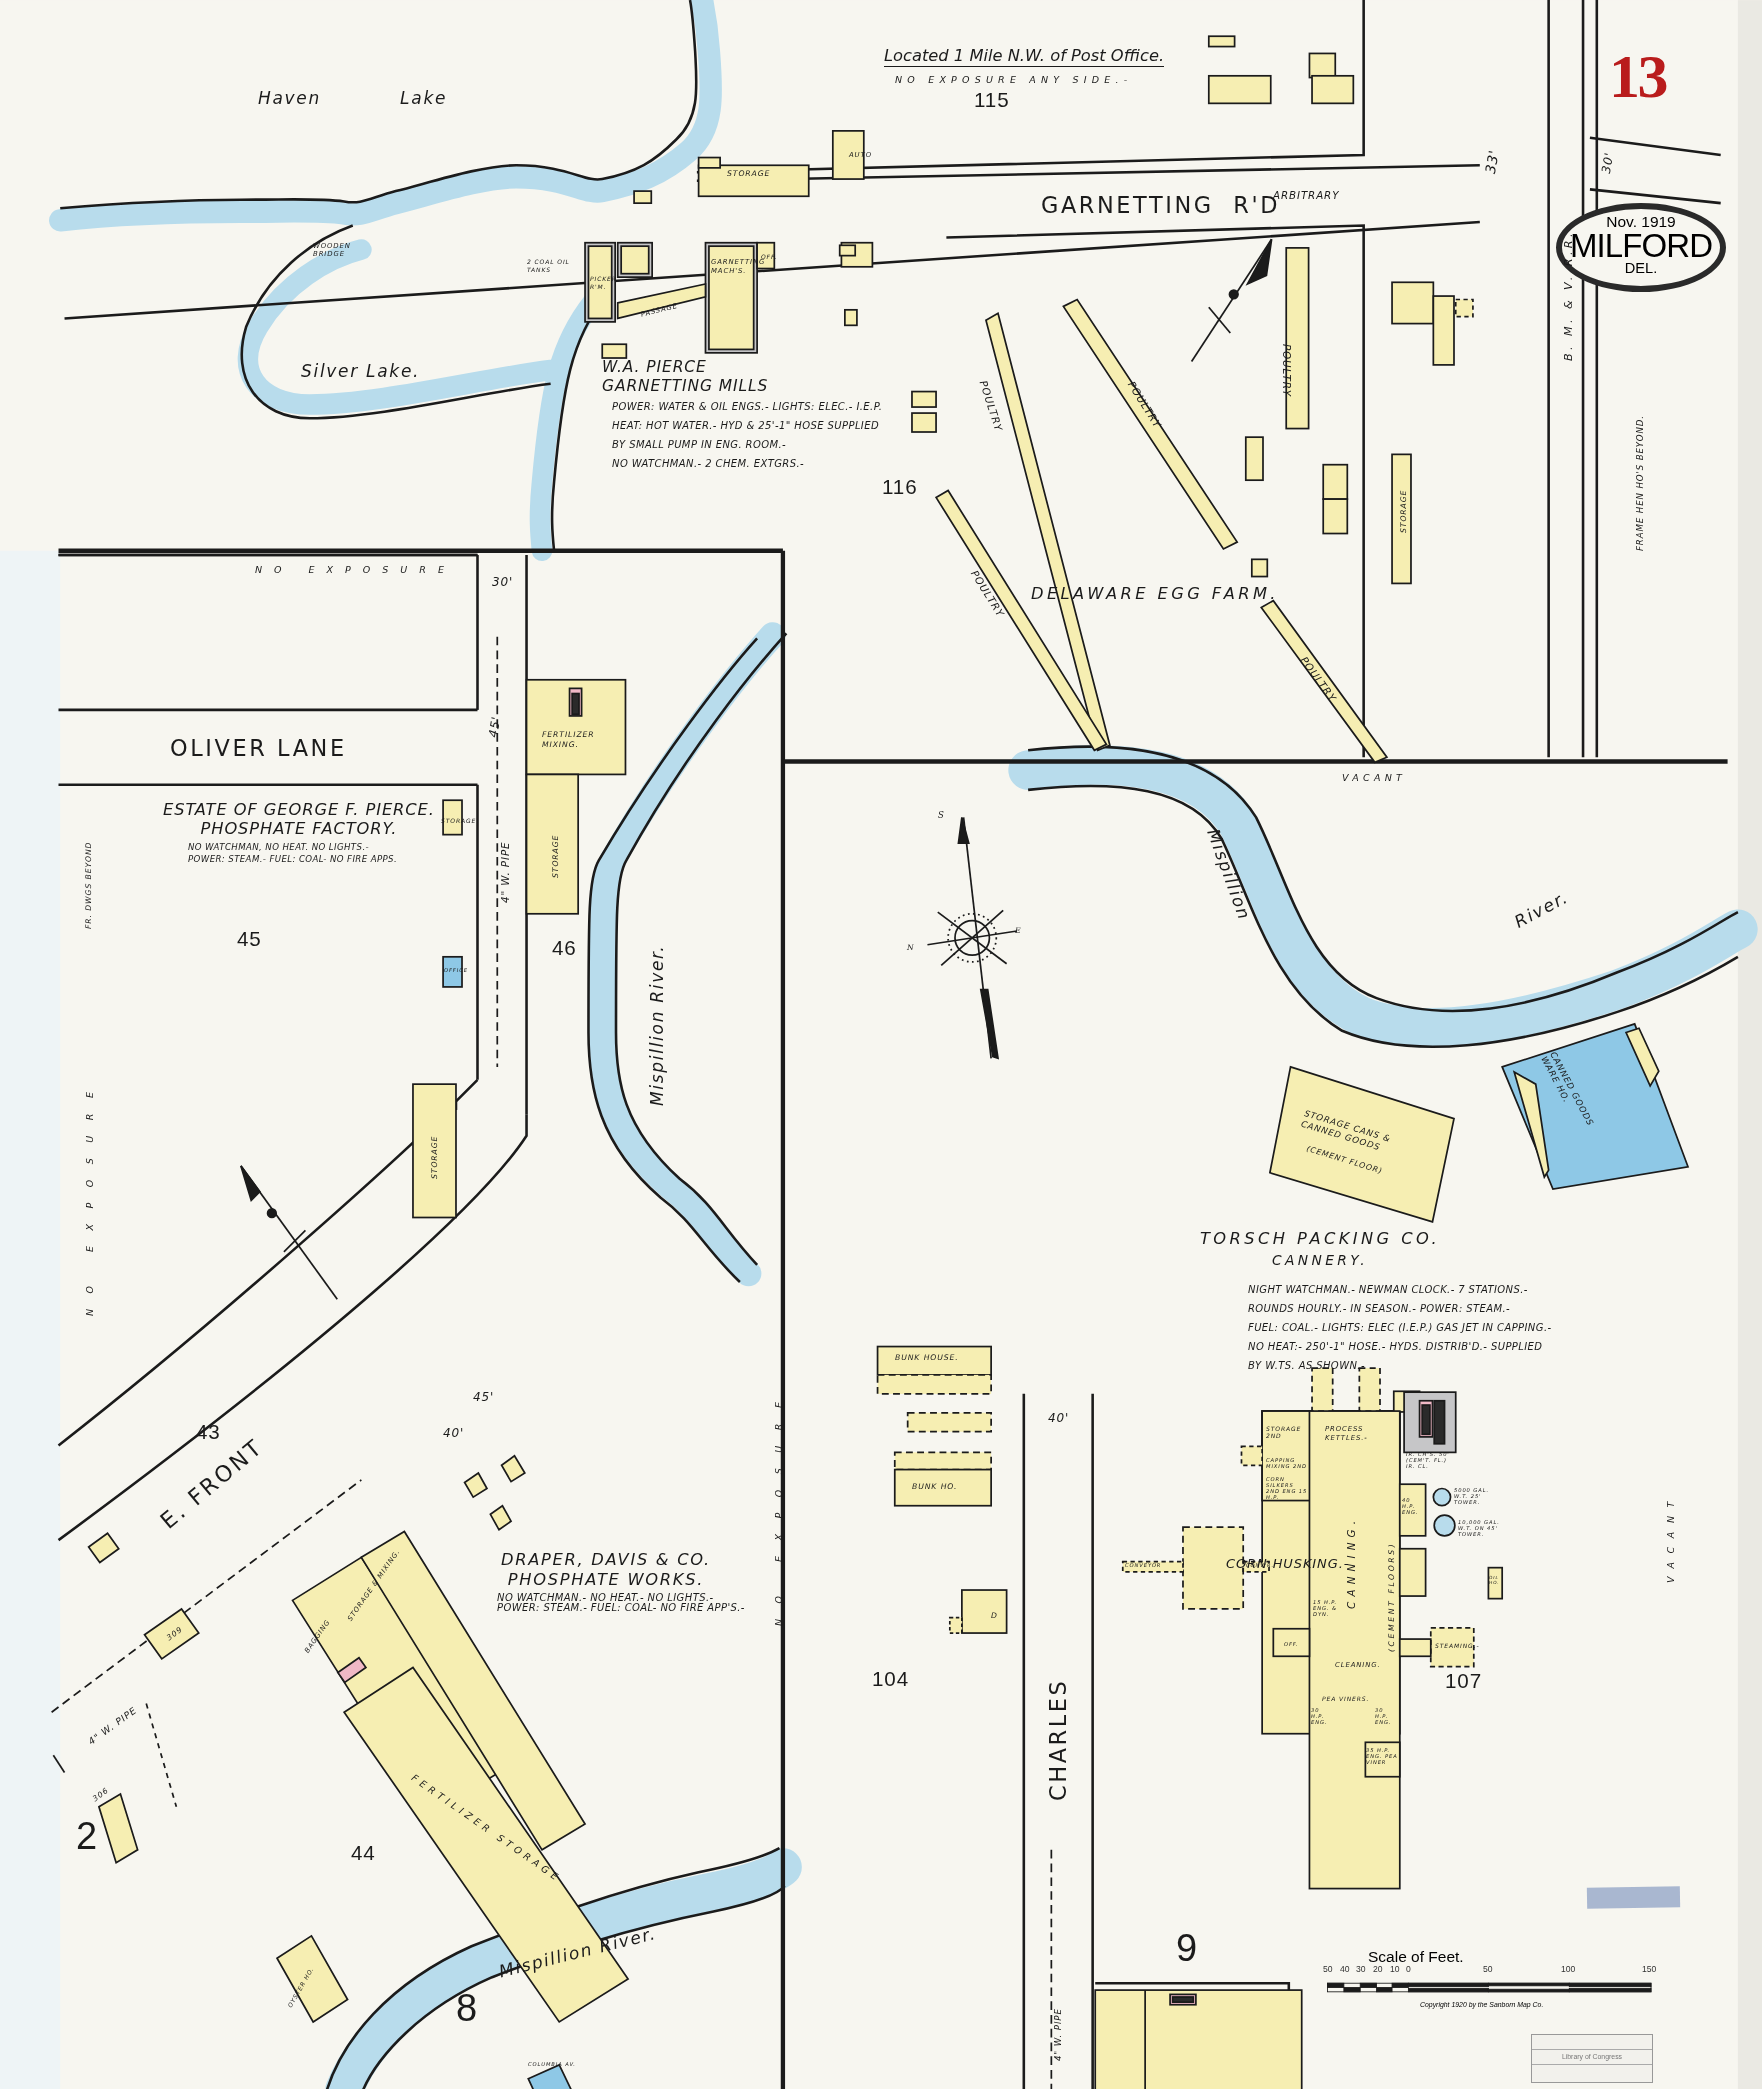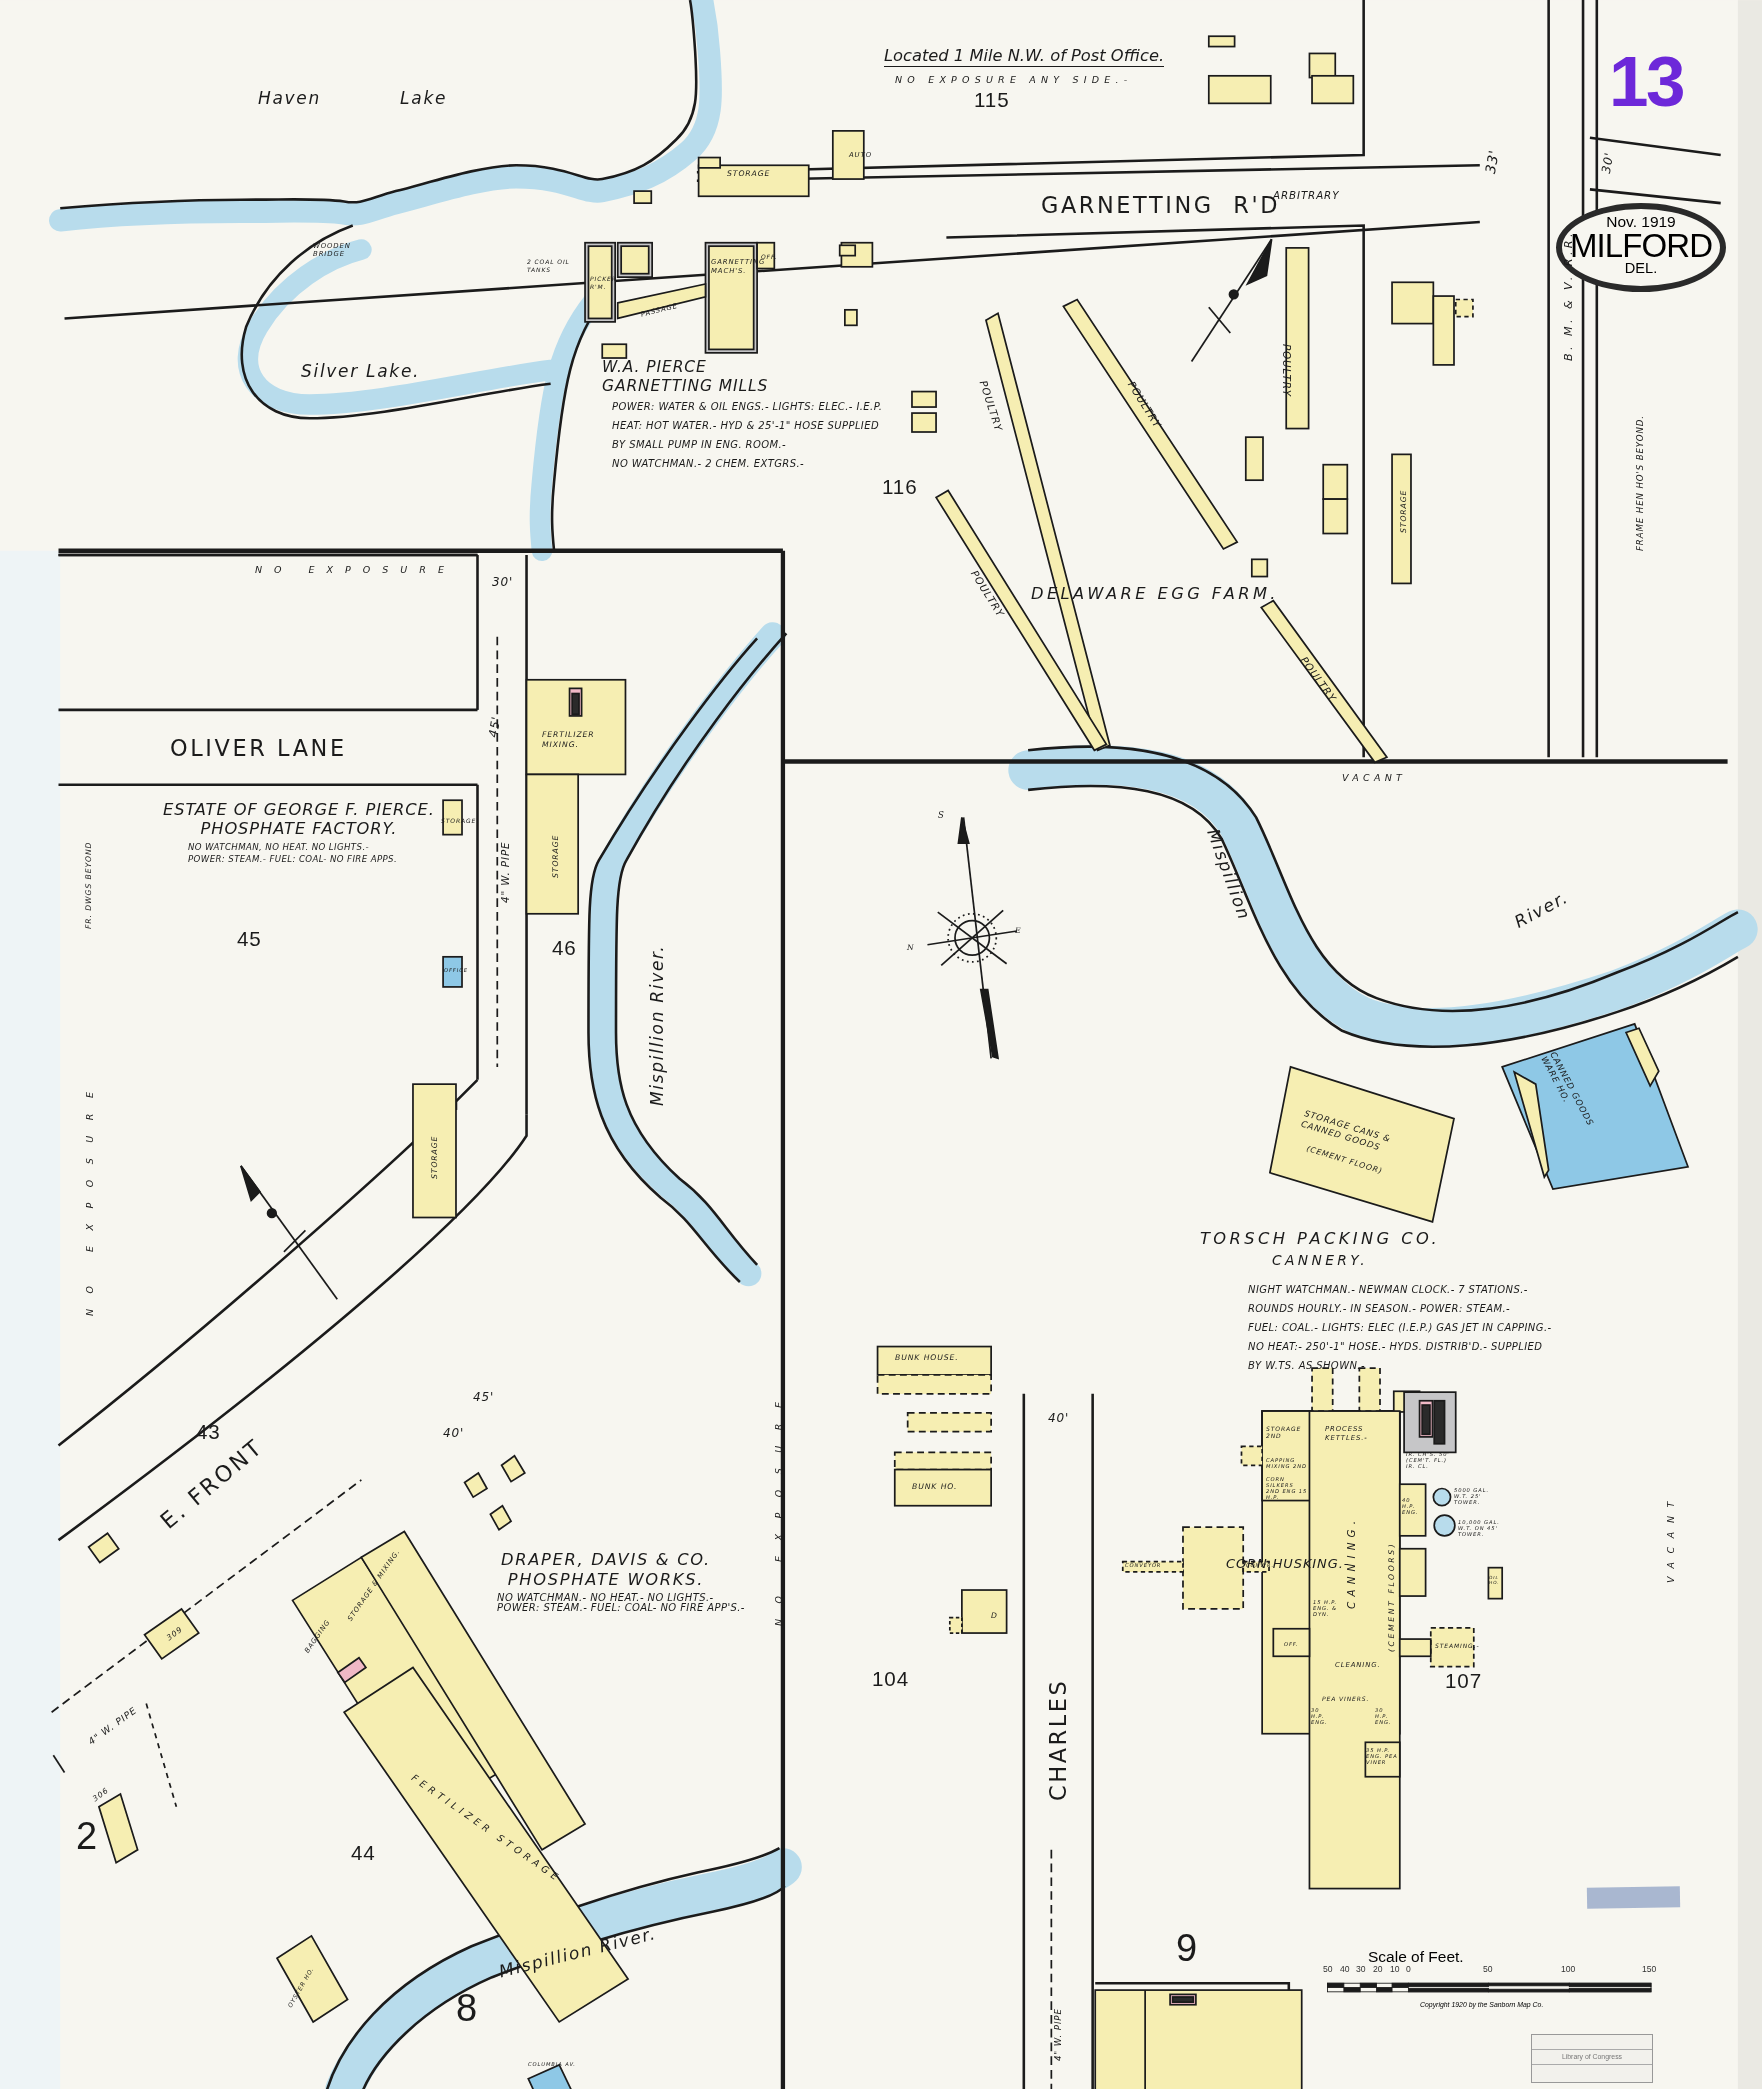--- a/index.html
+++ b/index.html
@@ -8,21 +8,21 @@
   .lbl { position:absolute; color:#1b1b1b; white-space:nowrap; font-family:"DejaVu Sans", sans-serif; font-style:italic; letter-spacing:0.9px; }
   .lbl.up { text-transform:uppercase; }
   .lbl.street { font-style:normal; font-weight:normal; font-size:22.4px; letter-spacing:2.6px; }
   .lbl.blk { font-style:normal; font-size:20.6px; font-family:"Liberation Sans", sans-serif; }
   .lbl.sheet { font-style:normal; font-size:38px; font-family:"Liberation Sans", sans-serif; }
   .lbl.note { font-size:11.2px; letter-spacing:0.4px; line-height:14.6px; white-space:pre; }
   .lbl.owner { font-size:19px; letter-spacing:1.7px; line-height:23px; text-align:center; }
   .lbl.bld { font-size:10.3px; letter-spacing:0.9px; }
   .lbl.water { font-size:17px; letter-spacing:1.7px; }
   .rot { transform-origin:0 0; }
-  #page-num { position:absolute; left:1609px; top:41px; font-family:Liberation Sans, sans-serif; font-weight:bold; font-size:71px; color:#6d28d9; letter-spacing:-2.6px; }
+  #page-num { position:absolute; left:1609px; top:41px; font-family:Liberation Serif, serif; font-weight:bold; font-size:62px; color:#b91c1c; letter-spacing:-2.6px; }
   #town-badge { position:absolute; left:1556px; top:203px; width:158px; height:77px; border:6px solid #2a2a2a; border-radius:50%; text-align:center; background:#f7f6f0; }
   #town-badge .date { font-family:"Liberation Sans", sans-serif; font-size:15.5px; margin-top:5.2px; line-height:15.5px; }
   #town-badge .town { font-family:"Liberation Sans", sans-serif; font-size:33px; line-height:31px; letter-spacing:-0.9px; }
   #town-badge .state { font-family:"Liberation Sans", sans-serif; font-size:14.6px; line-height:15.5px; }
   #scale-title { position:absolute; left:1368px; top:1948px; font-family:"Liberation Sans", sans-serif; font-size:15.5px; }
   #scale-ticks span { position:absolute; top:1964px; font-family:"Liberation Sans", sans-serif; font-size:8.6px; color:#333; }
   #copyright { position:absolute; left:1420px; top:2001px; font-size:6.9px; font-style:italic; font-family:"Liberation Sans", sans-serif; }
   #stamp { position:absolute; left:1587px; top:1887px; width:93px; height:20.6px; background:#8fa2c6; opacity:0.75; color:#3c4f7d; font-size:10.3px; font-family:"Liberation Sans", sans-serif; text-align:center; line-height:20.6px; transform:rotate(-1deg); }
   #loc-stamp { position:absolute; left:1531px; top:2034px; width:120px; height:47px; border:0.9px solid #999; font-size:6.9px; color:#777; text-align:center; font-family:"Liberation Sans", sans-serif; background:#f2f1ec; }
   #loc-stamp div { border-bottom:0.9px solid #aaa; padding:3.4px; }

